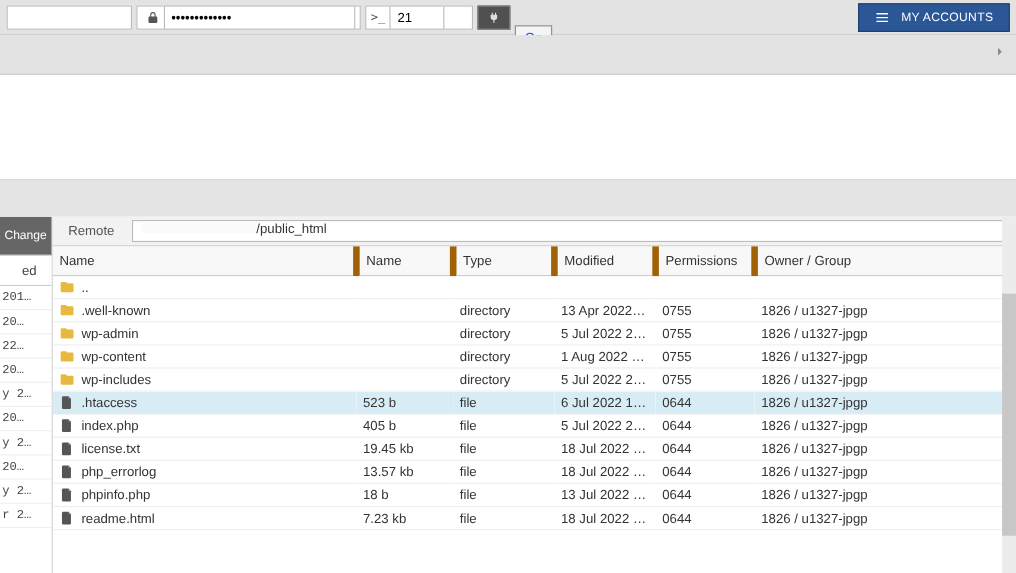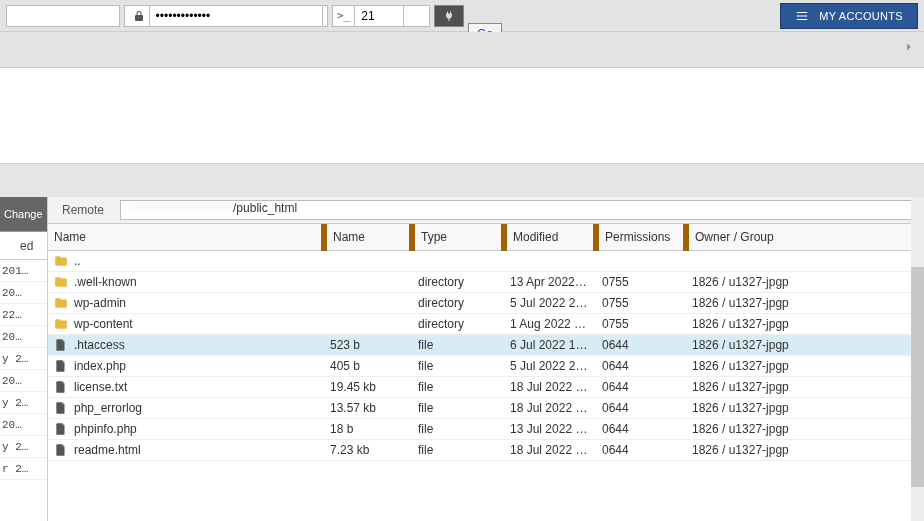--- a/index.html
+++ b/index.html
@@ -287,20 +287,37 @@
                 </span>
                 <span>wp-content</span>
               </div>
             </td>
             <td></td>
             <td>directory</td>
             <td>1 Aug 2022 1…</td>
             <td>0755</td>
             <td>1826 / u1327-jpgp</td>
           </tr>
+          <tr>
+            <td>
+              <div class="name-cell">
+                <span>
+                  <svg width="14" height="14" viewBox="0 0 24 24" fill="#e8b93f">
+                    <path d="M10 4H4a2 2 0 00-2 2v12a2 2 0 002 2h16a2 2 0 002-2V8a2 2 0 00-2-2h-8l-2-2z"></path>
+                  </svg>
+                </span>
+                <span>wp-includes</span>
+              </div>
+            </td>
+            <td></td>
+            <td>directory</td>
+            <td>5 Jul 2022 22:…</td>
+            <td>0755</td>
+            <td>1826 / u1327-jpgp</td>
+          </tr>
           <tr class="sel">
             <td>
               <div class="name-cell">
                 <span>
                   <svg width="14" height="14" viewBox="0 0 24 24" fill="#444">
                     <path d="M6 2h8l4 4v14a2 2 0 01-2 2H6a2 2 0 01-2-2V4a2 2 0 012-2z" fill="#555"></path>
                     <path d="M14 2v4h4" fill="#888"></path>
                   </svg>
                 </span>
                 <span>.htaccess</span>

